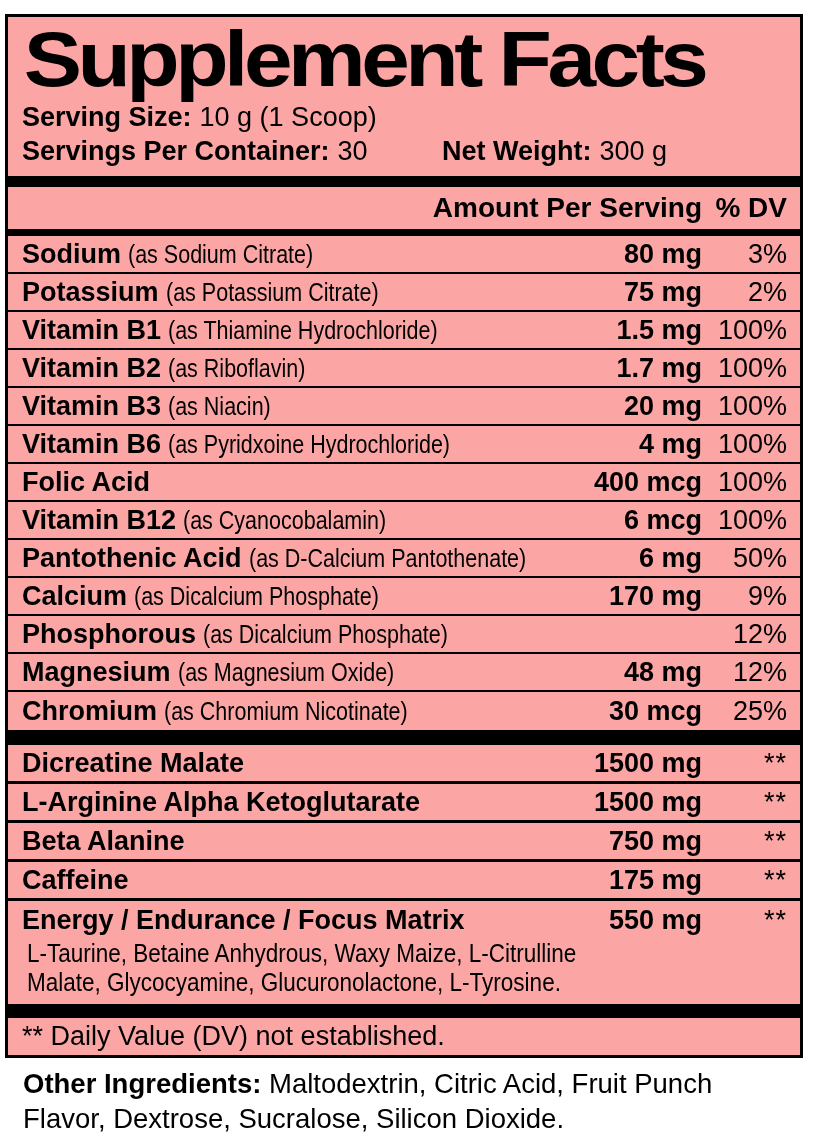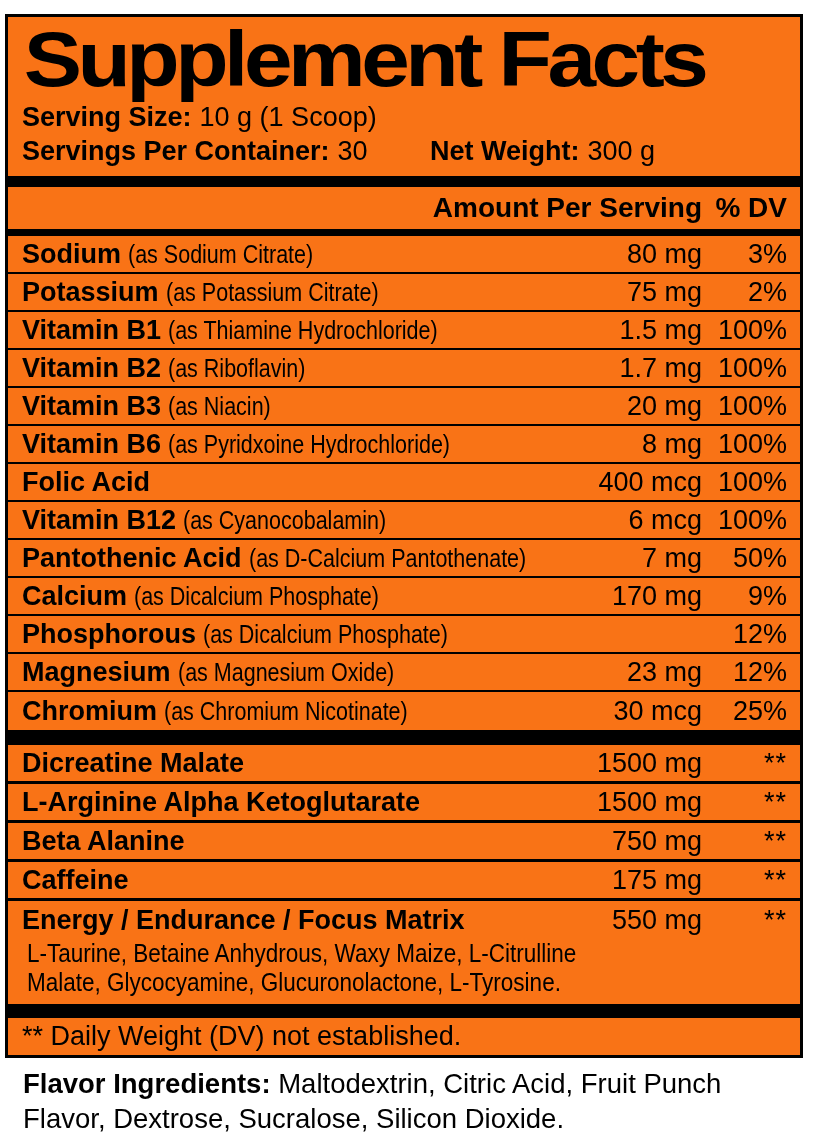--- a/index.html
+++ b/index.html
@@ -4,39 +4,39 @@
 <style>
   * { box-sizing: border-box; margin: 0; padding: 0; }
   html, body { width: 816px; height: 1137px; background: #ffffff; overflow: hidden; }
   body { font-family: "Liberation Sans", sans-serif; color: #000; -webkit-font-smoothing: antialiased; }
 
   .canvas { position: relative; width: 816px; height: 1137px; background: #fff; }
 
   .label-box {
     margin: 14px 13px 0 5px;
     border: 3px solid #000;
-    background: #f97316;
+    background: #fca5a5;
   }
 
   .title {
     font-size: 78px;
     font-weight: bold;
     line-height: 84px;
     letter-spacing: -4px;
     white-space: nowrap;
     padding-left: 14px;
     transform: scaleX(1.12);
     transform-origin: left center;
   }
 
   .meta { font-size: 27px; padding-left: 14px; white-space: nowrap; }
   .meta .b { font-weight: bold; margin-right: 8px; }
   .line1 { line-height: 33px; }
   .line2 { line-height: 35px; position: relative; }
-  .netweight { position: absolute; left: 422px; top: 0; }
+  .netweight { position: absolute; left: 434px; top: 0; }
   .netweight .b { font-weight: bold; margin-right: 8px; }
 
   .bar { background: #000; width: 100%; }
   .bar-a { height: 11px; margin-top: 7px; }
   .bar-b { height: 7px; }
   .bar-c { height: 15px; }
   .bar-d { height: 14px; }
 
   .header-row {
     display: flex; justify-content: flex-end; align-items: flex-end;
@@ -52,21 +52,21 @@
     font-size: 27px; white-space: nowrap;
   }
   .row.blend-row { height: 39px; border-bottom-width: 3px; }
   .row.no-b { border-bottom: none; justify-content: space-between; }
   .cell-left { flex: 1; overflow: visible; }
   .name { font-weight: bold; }
   .detail {
     display: inline-block; font-size: 25px; margin-left: 7px;
     transform: scaleX(0.86); transform-origin: left center;
   }
-  .amount { width: 120px; text-align: right; flex: none; }
+  .amount { width: 120px; text-align: right; flex: none; font-weight: bold; }
   .dv { width: 85px; text-align: right; flex: none; }
   .dv-star { letter-spacing: 1px; }
 
   .matrix-sub {
     font-size: 25px; line-height: 29px;
     padding: 0 40px 7px 21px;
     width: 756px;
     transform: scaleX(0.90); transform-origin: left top;
   }
 
@@ -130,50 +130,50 @@
       <span class="amount">1.7 mg</span>
       <span class="dv">100%</span>
     </div>
     <div class="row">
       <span class="cell-left"><span class="name">Vitamin B3</span><span class="detail">(as Niacin)</span></span>
       <span class="amount">20 mg</span>
       <span class="dv">100%</span>
     </div>
     <div class="row">
       <span class="cell-left"><span class="name">Vitamin B6</span><span class="detail">(as Pyridxoine Hydrochloride)</span></span>
-      <span class="amount">8 mg</span>
+      <span class="amount">4 mg</span>
       <span class="dv">100%</span>
     </div>
     <div class="row">
       <span class="cell-left"><span class="name">Folic Acid</span><span class="detail"></span></span>
       <span class="amount">400 mcg</span>
       <span class="dv">100%</span>
     </div>
     <div class="row">
       <span class="cell-left"><span class="name">Vitamin B12</span><span class="detail">(as Cyanocobalamin)</span></span>
       <span class="amount">6 mcg</span>
       <span class="dv">100%</span>
     </div>
     <div class="row">
       <span class="cell-left"><span class="name">Pantothenic Acid</span><span class="detail">(as D-Calcium Pantothenate)</span></span>
-      <span class="amount">7 mg</span>
+      <span class="amount">6 mg</span>
       <span class="dv">50%</span>
     </div>
     <div class="row">
       <span class="cell-left"><span class="name">Calcium</span><span class="detail">(as Dicalcium Phosphate)</span></span>
       <span class="amount">170 mg</span>
       <span class="dv">9%</span>
     </div>
     <div class="row">
       <span class="cell-left"><span class="name">Phosphorous</span><span class="detail">(as Dicalcium Phosphate)</span></span>
       <span class="dv">12%</span>
     </div>
     <div class="row">
       <span class="cell-left"><span class="name">Magnesium</span><span class="detail">(as Magnesium Oxide)</span></span>
-      <span class="amount">23 mg</span>
+      <span class="amount">48 mg</span>
       <span class="dv">12%</span>
     </div>
     <div class="row no-b">
       <span class="cell-left"><span class="name">Chromium</span><span class="detail">(as Chromium Nicotinate)</span></span>
       <span class="amount">30 mcg</span>
       <span class="dv">25%</span>
     </div>
 
     <div class="bar bar-c"></div>
 
@@ -201,21 +201,21 @@
     <div class="row no-b">
       <span class="cell-left"><span class="name">Energy / Endurance / Focus Matrix</span></span>
       <span class="amount">550 mg</span>
       <span class="dv dv-star">**</span>
     </div>
     <div class="matrix-sub">L-Taurine, Betaine Anhydrous, Waxy Maize, L-Citrulline Malate, Glycocyamine, Glucuronolactone, L-Tyrosine.</div>
 
     <div class="bar bar-d"></div>
 
     <div class="footnote-row">
-      <span>** Daily Weight (DV) not established.</span>
+      <span>** Daily Value (DV) not established.</span>
     </div>
   </div>
 
   <div class="other">
-    <span class="b">Flavor Ingredients:</span>
+    <span class="b">Other Ingredients:</span>
     <span>Maltodextrin, Citric Acid, Fruit Punch Flavor, Dextrose, Sucralose, Silicon Dioxide.</span>
   </div>
 </div>
 
 </body></html>

